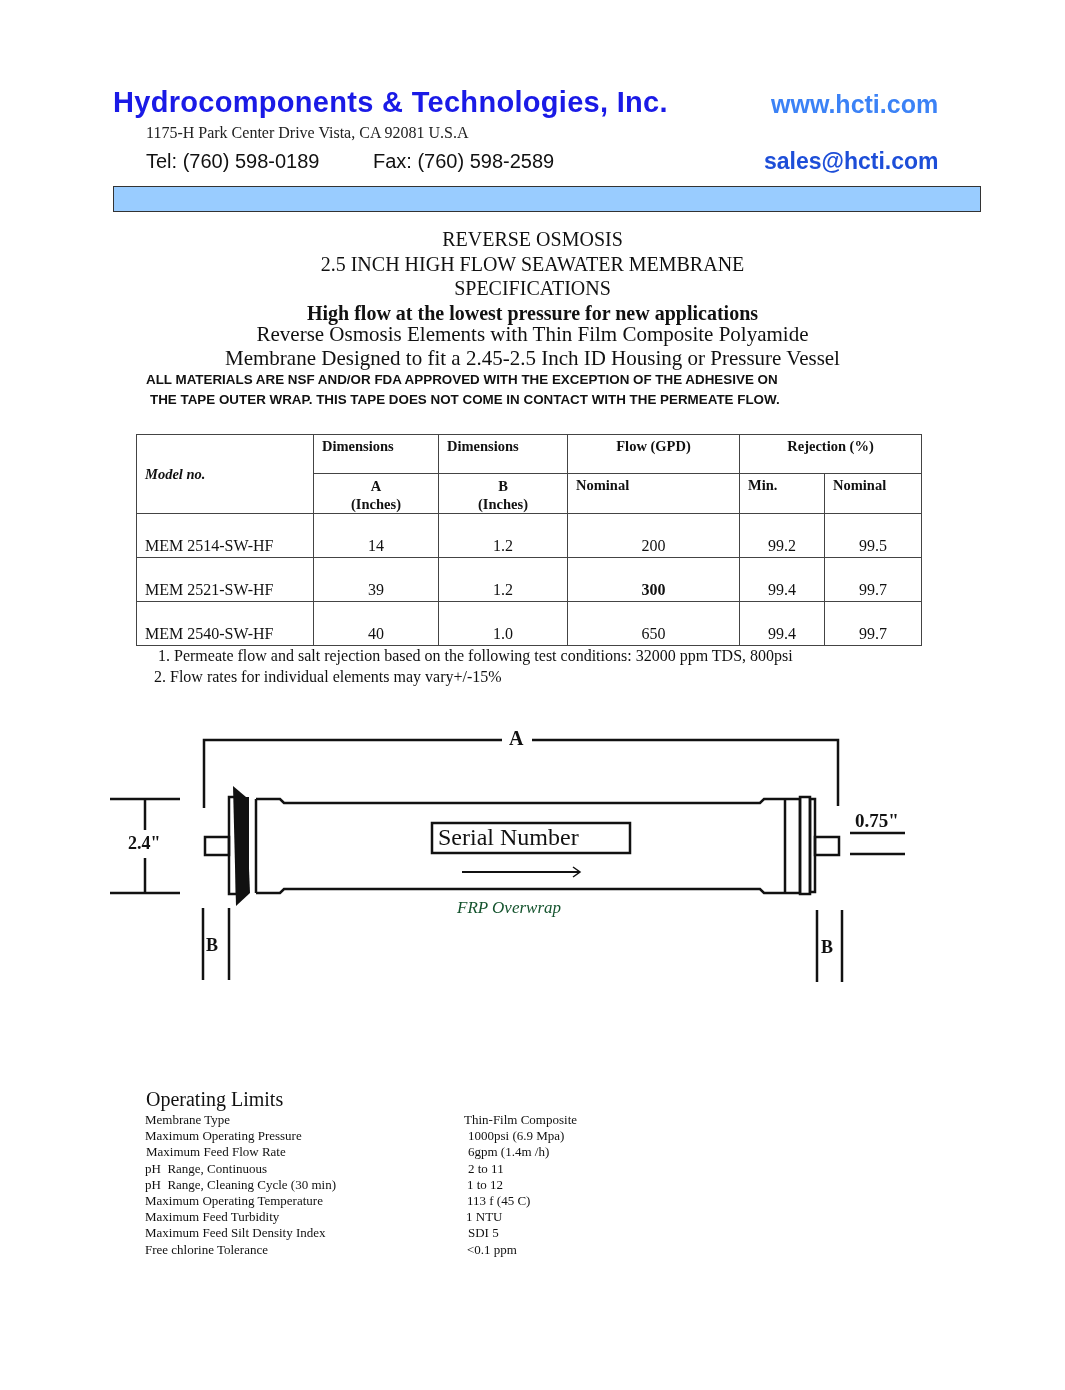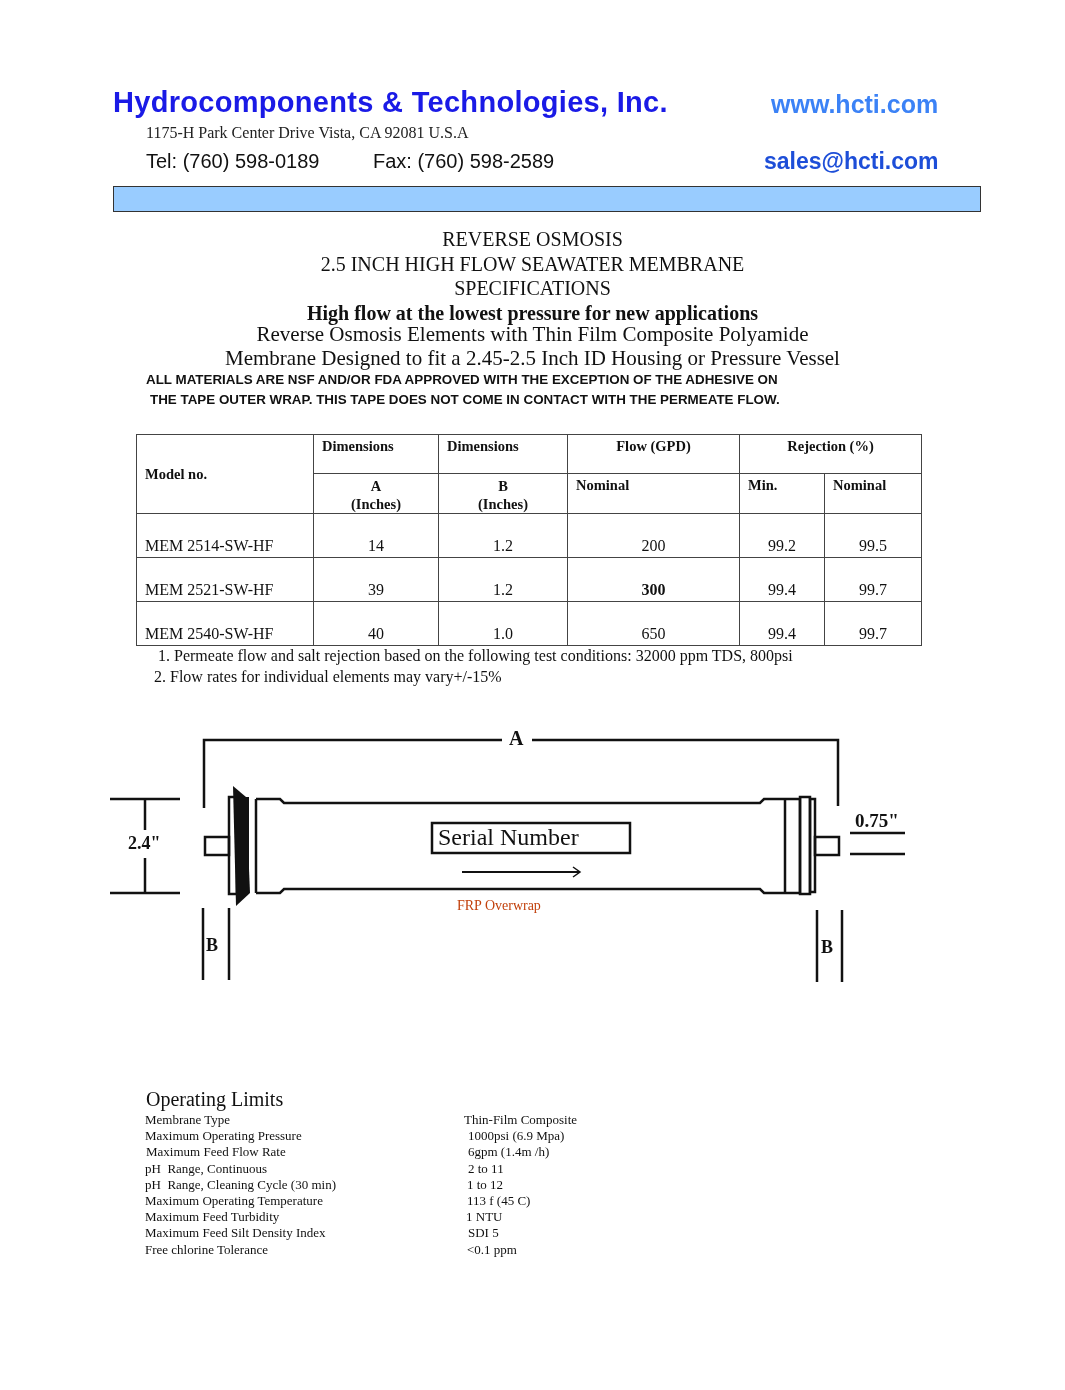--- a/index.html
+++ b/index.html
@@ -44,21 +44,21 @@
 <div class="abs center t3">SPECIFICATIONS</div>
 <div class="abs center t4">High flow at the lowest pressure for new applications</div>
 <div class="abs center t5">Reverse Osmosis Elements with Thin Film Composite Polyamide</div>
 <div class="abs center t6">Membrane Designed to fit a 2.45-2.5 Inch ID Housing or Pressure Vessel</div>
 <div class="abs warn1">ALL MATERIALS ARE NSF AND/OR FDA APPROVED WITH THE EXCEPTION OF THE ADHESIVE ON</div>
 <div class="abs warn2">THE TAPE OUTER WRAP. THIS TAPE DOES NOT COME IN CONTACT WITH THE PERMEATE FLOW.</div>
 
 <table class="spec">
   <tbody>
       <tr style="height:39px;">
-    <td rowspan="2" style="width:160px;vertical-align:middle;" class="hb">Model no.</td>
+    <td rowspan="2" style="width:160px;vertical-align:middle;font-style:italic;" class="hb">Model no.</td>
     <td style="width:108px;padding-top:3px;" class="hb">Dimensions</td>
     <td style="width:112px;padding-top:3px;" class="hb">Dimensions</td>
     <td style="width:155px;text-align:center;padding-top:3px;" class="hb">Flow (GPD)</td>
     <td colspan="2" style="text-align:center;padding-top:3px;" class="hb">Rejection (%)</td>
   </tr>
   <tr style="height:38px;">
     <td class="hb" style="text-align:center;line-height:18px;padding-top:3px;">
       <div>A</div>
       <div>(Inches)</div>
     </td>
@@ -141,21 +141,21 @@
     <line x1="842" y1="910" x2="842" y2="982"></line>
   </g>
 
   <path d="M233,786 L246,797 L250,893 L236,906 Z" fill="#111"></path>
   <rect x="237" y="797" width="12" height="97" fill="#111"></rect>
 </svg>
 <div class="abs" style="left:509px;top:727px;font-size:20px;font-weight:bold;">A</div>
 <div class="abs" style="left:128px;top:833px;font-size:18px;font-weight:bold;background:#fff;">2.4"</div>
 <div class="abs" style="left:855px;top:810px;font-size:19px;font-weight:bold;">0.75"</div>
 <div class="abs" style="left:438px;top:824px;font-size:24px;">Serial Number</div>
-<div class="abs" style="left:457px;top:898px;font-size:14px;color:#c2410c;">FRP Overwrap</div>
+<div class="abs" style="left:457px;top:898px;font-size:17px;color:#14532d;font-style:italic;">FRP Overwrap</div>
 <div class="abs" style="left:206px;top:935px;font-size:18px;font-weight:bold;">B</div>
 <div class="abs" style="left:821px;top:937px;font-size:18px;font-weight:bold;">B</div>
 
 <div class="abs ol-title">Operating Limits</div>
 <div class="abs" style="left:145px;top:1112px;line-height:16.2px;">
   <div class="ol-row">Membrane Type</div>
   <div class="ol-row">Maximum Operating Pressure</div>
   <div class="ol-row" style="padding-left:1px;">Maximum Feed Flow Rate</div>
   <div class="ol-row" style="white-space:pre;">pH  Range, Continuous</div>
   <div class="ol-row" style="white-space:pre;">pH  Range, Cleaning Cycle (30 min)</div>

